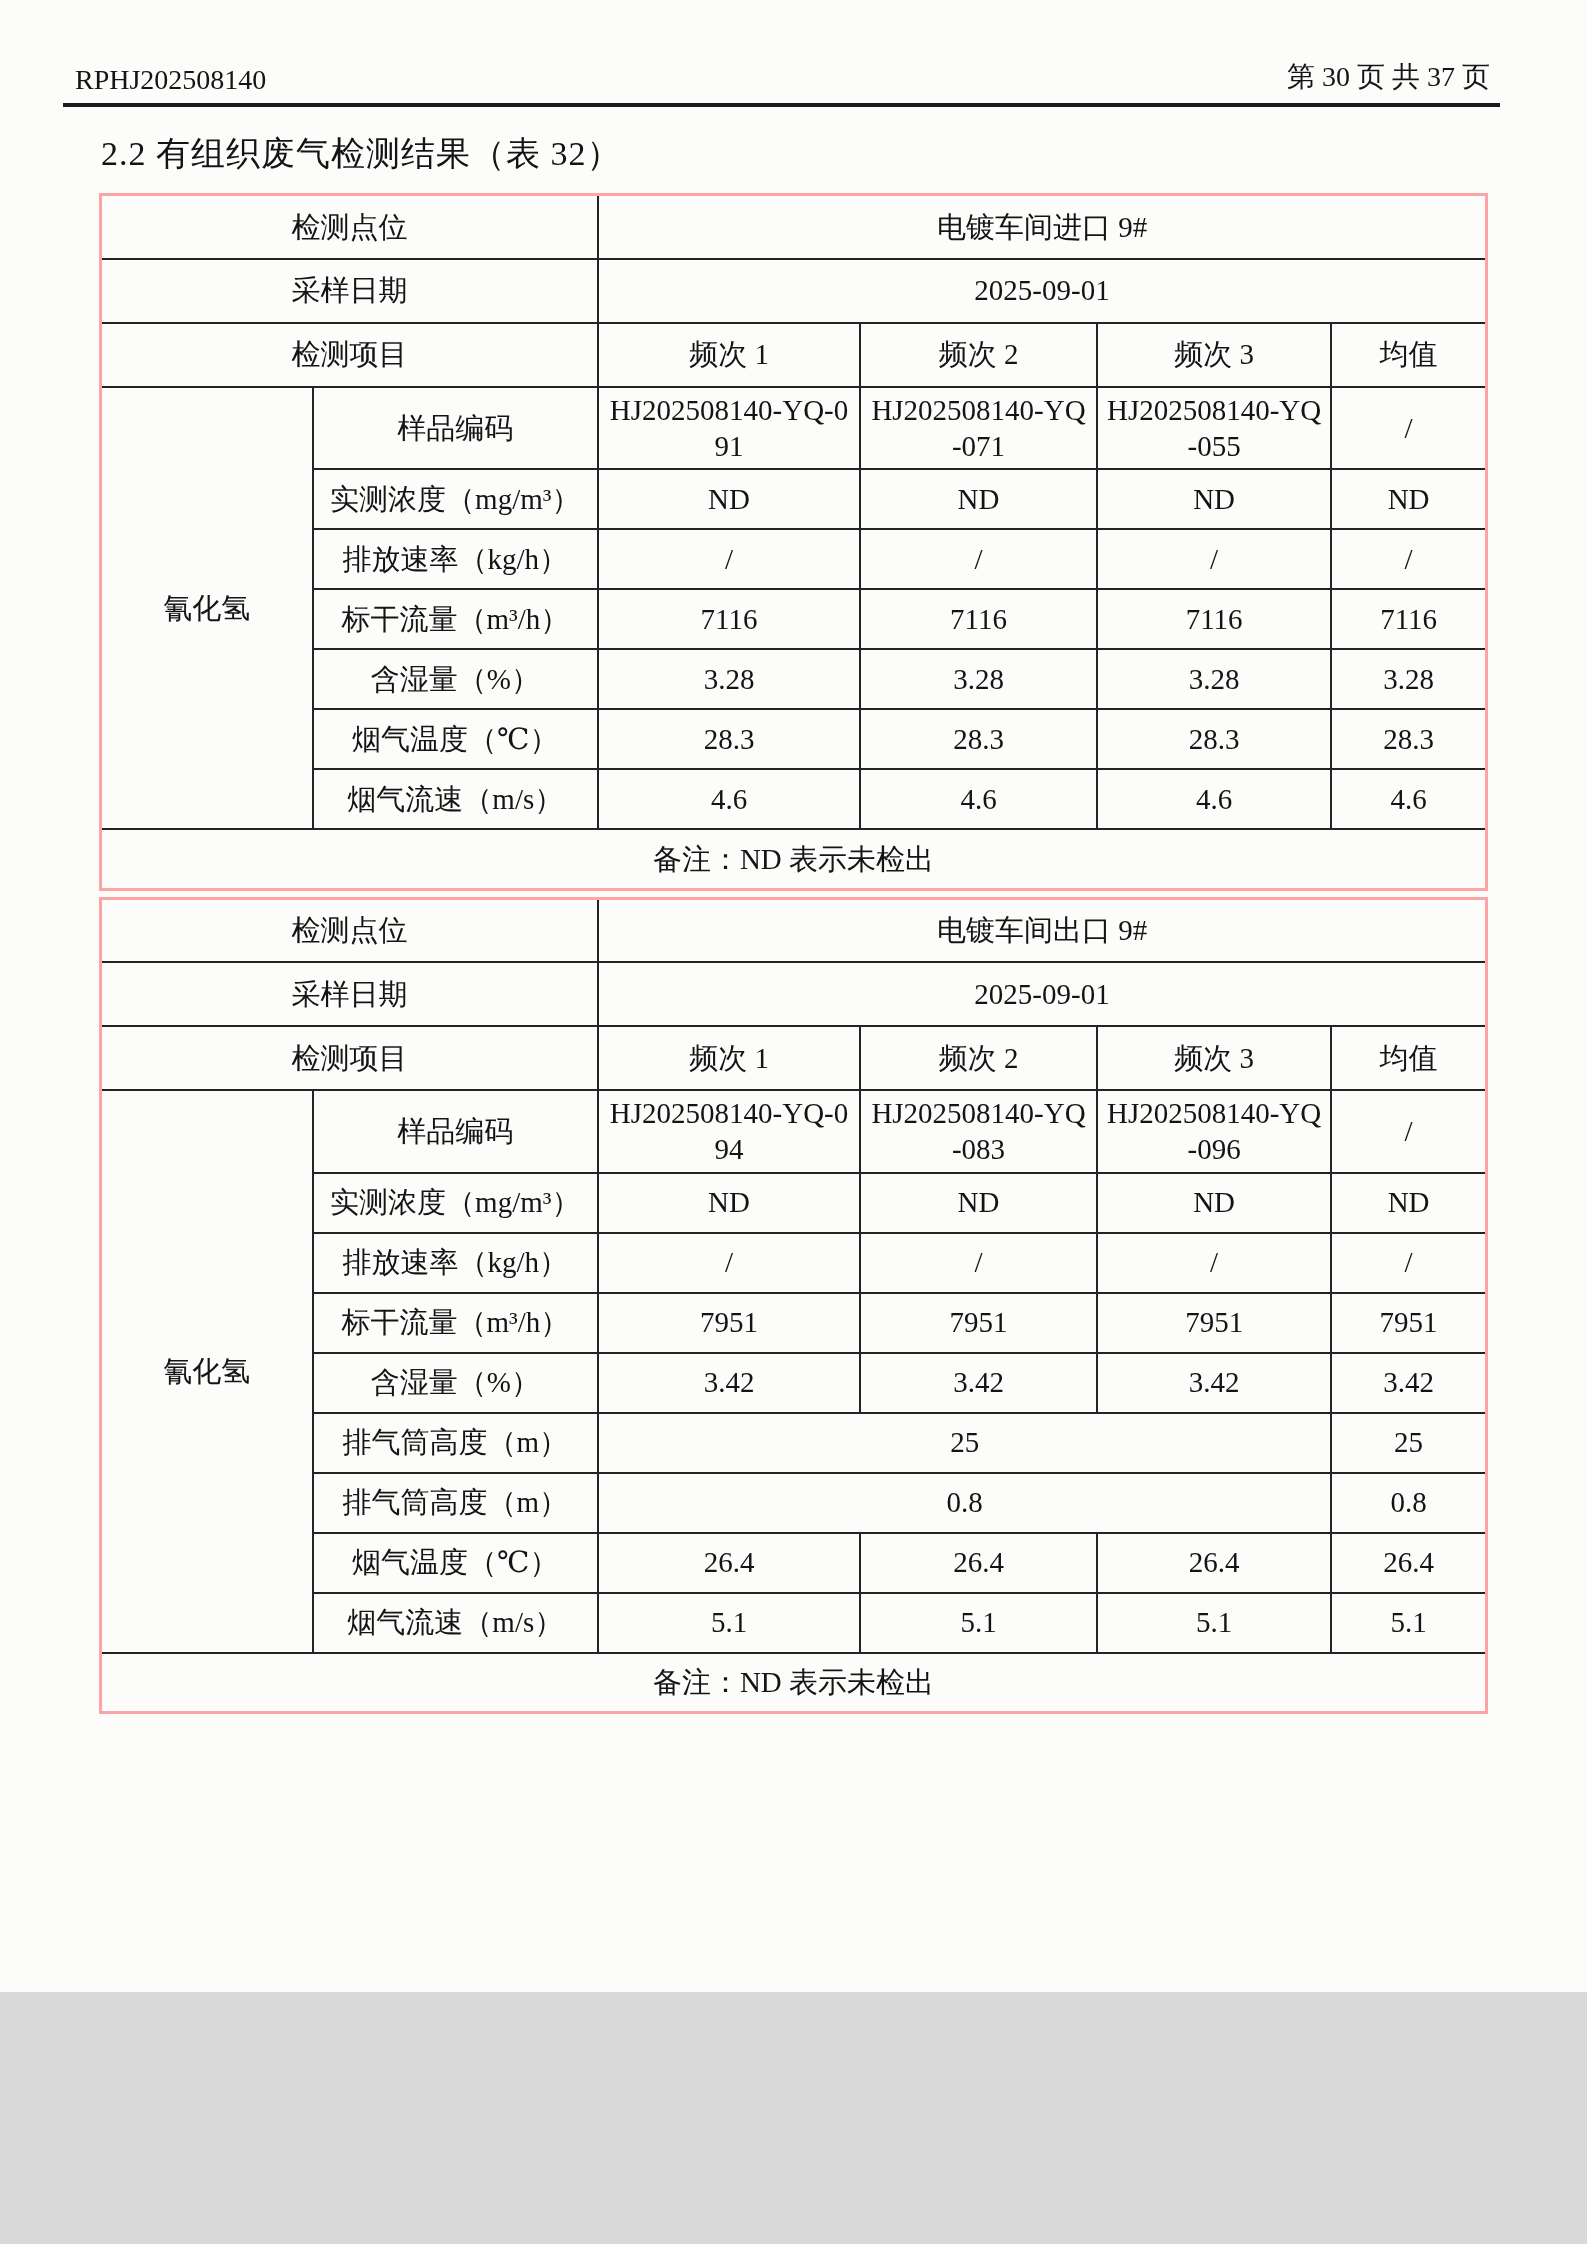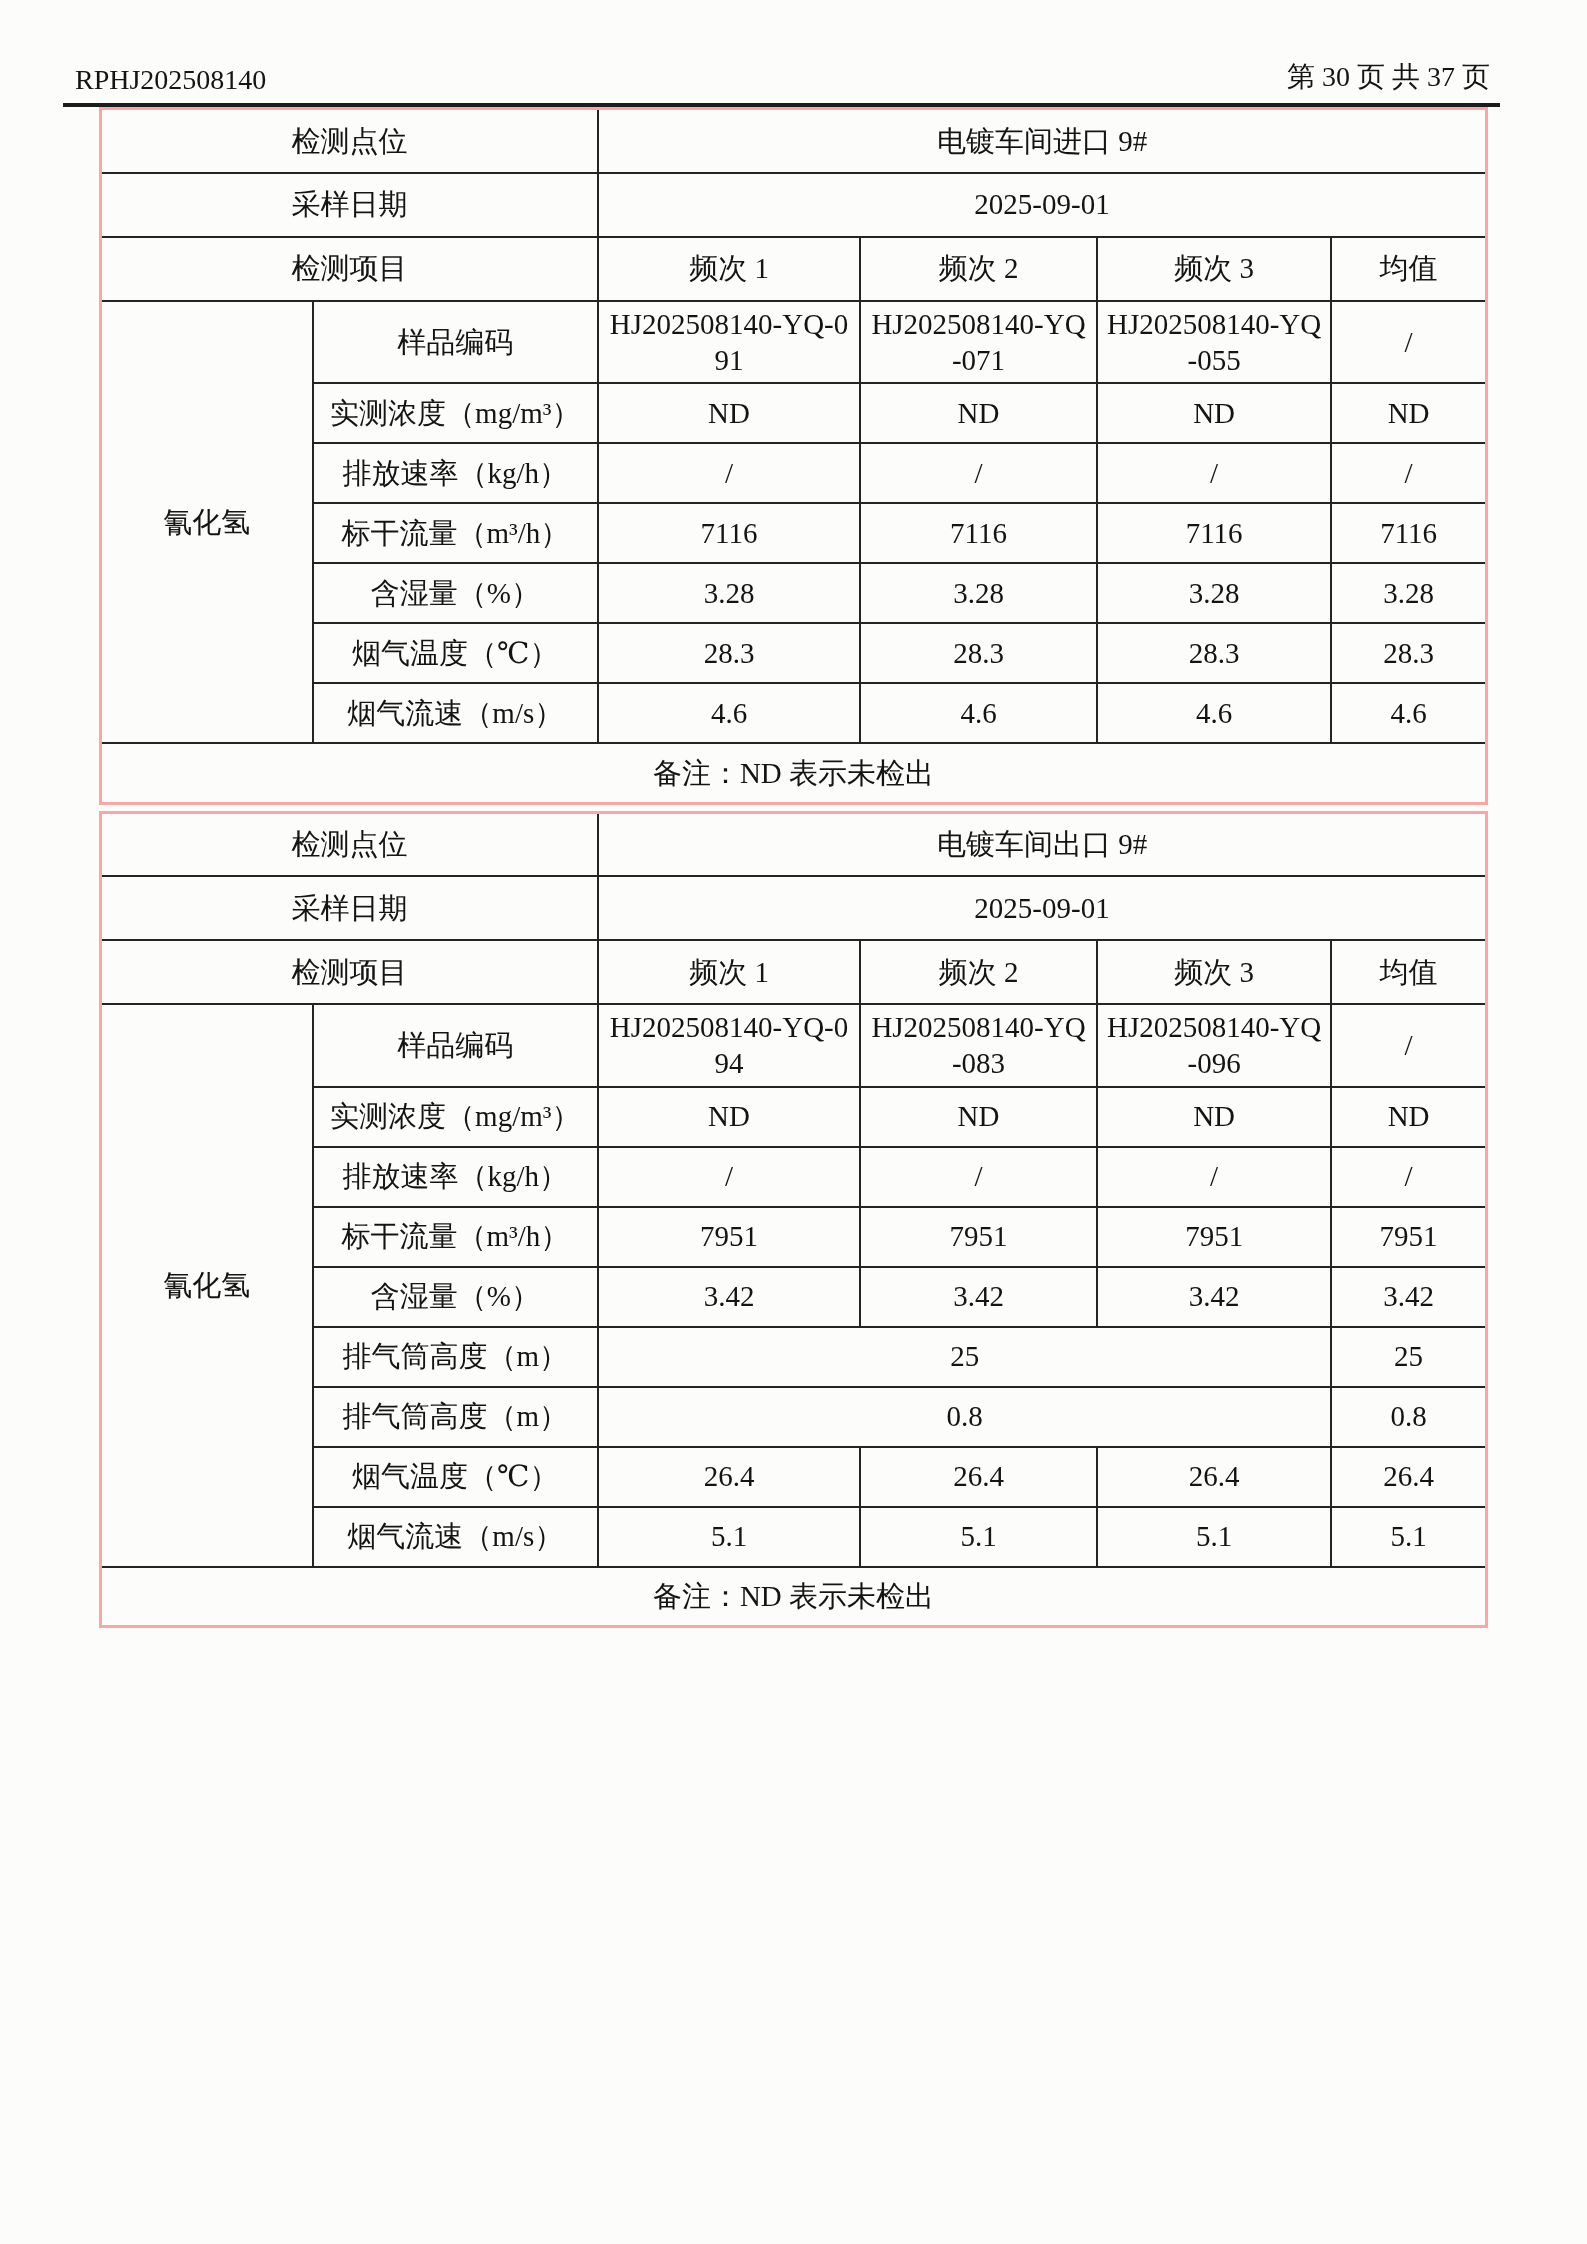--- a/index.html
+++ b/index.html
@@ -1,18 +1,18 @@
 <!DOCTYPE html>
 <html><head>
 <meta charset="utf-8">
 <style>
   html,body{margin:0;padding:0;background:#d9d9d9;}
   .page{
     position:relative;
-    width:1587px;height:2244px;
+    width:1587px;height:1992px;
     margin:0 auto;
     background:#fcfcfa;
     box-sizing:border-box;
     padding:58px 99px 0 99px;
     font-family:"Liberation Serif","DejaVu Serif",serif;
     color:#141414;
   }
   .doc-header{
     display:flex;justify-content:space-between;align-items:flex-end;
     font-size:28px;
@@ -55,20 +55,21 @@
 </head>
 <body>
 
 <div class="page">
   <div class="doc-header">
     <span>RPHJ202508140</span>
     <span>第 30 页 共 37 页</span>
   </div>
   <main id="content">
       <section class="block">
+        <h2 class="sec-title">2.2 有组织废气检测结果（表 32）</h2>
         <table class="report">
           <colgroup>
             <col style="width: 15.3%;">
             <col style="width: 20.6%;">
             <col style="width: 18.9%;">
             <col style="width: 17.1%;">
             <col style="width: 16.9%;">
             <col style="width: 11.2%;">
           </colgroup>
           <tbody>

